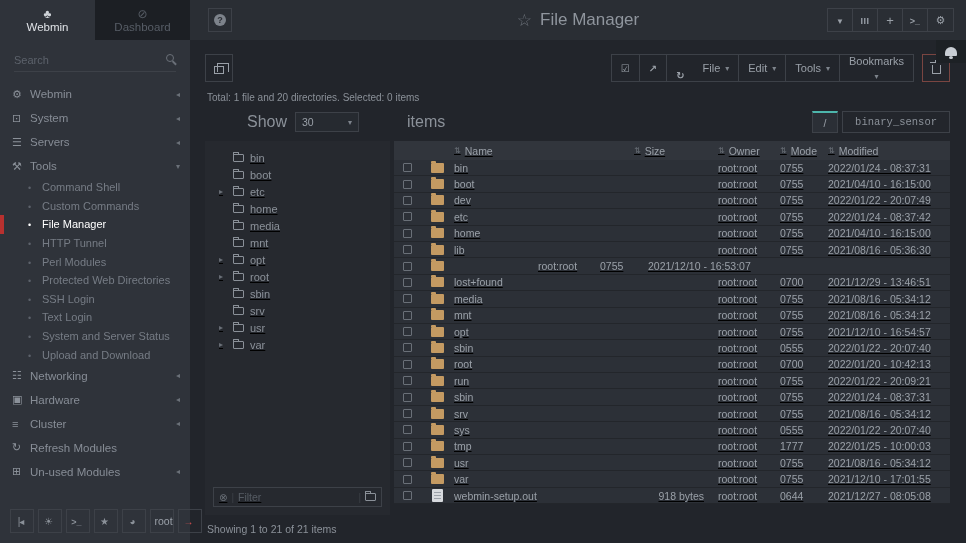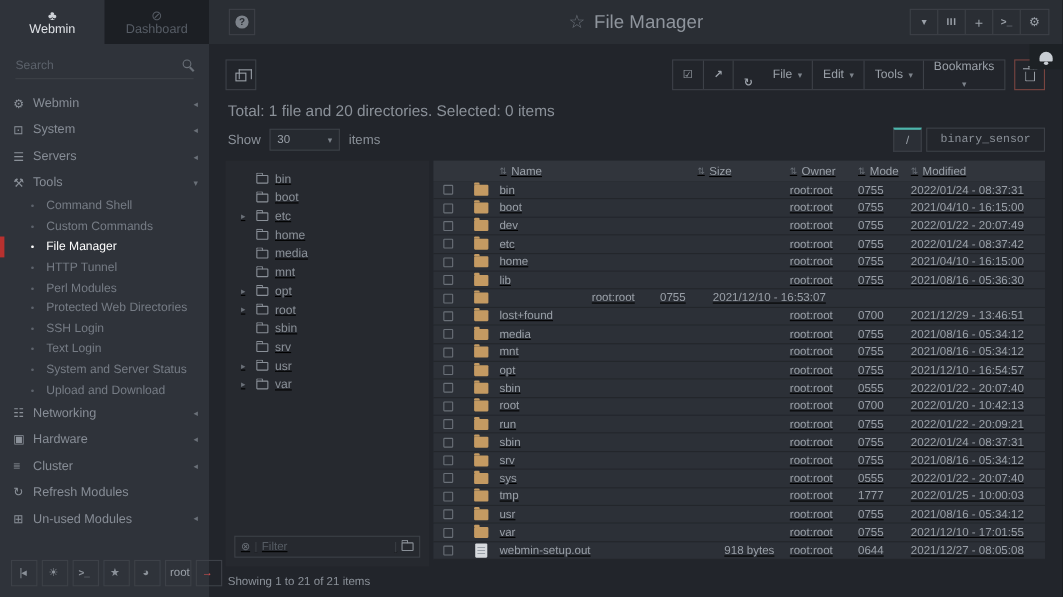--- a/index.html
+++ b/index.html
@@ -101,23 +101,23 @@
   [data-icon="select"]::before { content:"☑"; }
   [data-icon="export"]::before { content:"↗"; font-weight:bold; }
   [data-icon="reload"]::before { content:"↻"; font-weight:bold; }
   .caret { font-size:8px; color:#7d838b; }
   .trash-btn { width:28px; height:28px; border:1px solid #7a4541; margin-left:8px; display:flex;
      align-items:center; justify-content:center; cursor:pointer; }
   .trash-glyph { width:9px; height:9px; border:1px solid #9aa0a8; border-top:none; border-radius:0 0 1px 1px; position:relative; margin-top:3px; }
   .trash-glyph::before { content:""; position:absolute; top:-3px; left:-3px; width:13px; height:1px; background:#9aa0a8; }
   .trash-glyph::after { content:""; position:absolute; top:-5px; left:2px; width:3px; height:2px; border:1px solid #9aa0a8; border-bottom:none; }
 
-  .total-row { color:#8b9199; font-size:14px; margin:10px 0 6px 2px; }
+  .total-row { color:#8b9199; font-size:10px; margin:10px 0 6px 2px; }
   .show-row { display:flex; align-items:center; margin:2px 0 8px 2px; }
-  .show-label, .items-label { color:#8b9199; font-size:12px; }
+  .show-label, .items-label { color:#8b9199; font-size:16px;margin-left:40px; }
   .show-select { width:64px; height:20px; border:1px solid #3d4148; background:#262a30; margin:0 8px;
      display:flex; align-items:center; padding:0 6px; color:#9aa0a8; font-size:10.5px; cursor:pointer; }
   .show-select .caret { margin-left:auto; }
   .crumbs { margin-left:auto; display:flex; gap:4px; }
   .crumb-root { width:26px; height:22px; background:#2b2f36; border:1px solid #3d4148; border-top:2px solid #4db6ac;
      color:#9aa0a8; font-size:10.5px; display:flex; align-items:center; justify-content:center; cursor:pointer; }
   .crumb-cur { height:22px; padding:0 12px; border:1px solid #3d4148; background:#23262c; color:#8b9199;
      font-size:10.5px; display:flex; align-items:center; cursor:pointer;font-family:Liberation Mono, monospace; }
 
   .panels { display:flex; flex:1; min-height:0;text-decoration:underline; }

